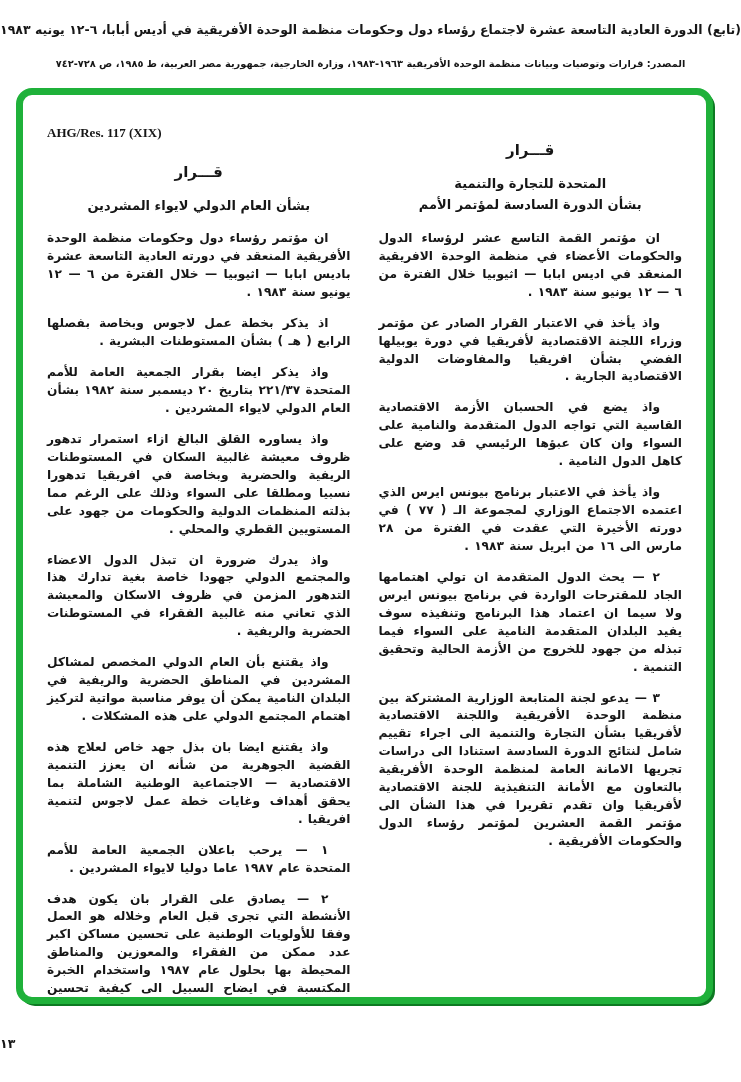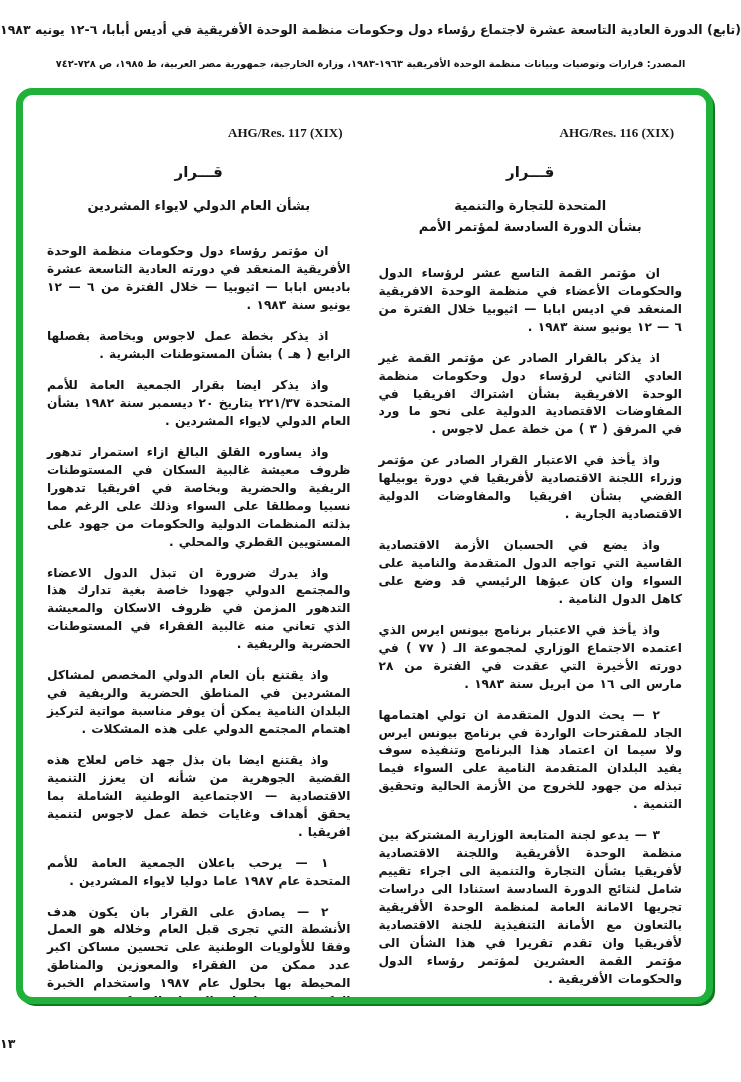--- a/index.html
+++ b/index.html
@@ -53,40 +53,40 @@
     padding: 24px 24px 10px 24px;
     height: 100%;
     box-sizing: border-box;
   }
   .resolution {
     flex: 1 1 0;
     min-width: 0;
   }
   .res-ref {
     direction: ltr;
-    text-align: right;
+    text-align: left;
     font-family: "Liberation Serif", "DejaVu Serif", serif;
     font-weight: 700;
     font-size: 13px;
     margin: 6px 0 0 0;
     padding-right: 8px;
   }
   .res-heading {
     text-align: center;
     font-weight: 700;
     font-size: 15px;
     margin: 22px 0 14px 0;
   }
   .res-title div {
     text-align: center;
     font-weight: 700;
     font-size: 13px;
     line-height: 1.65;
   }
-  .res-body { margin-top: 27px; }
+  .res-body { margin-top: 14px; }
   .res-body p {
     direction: rtl;
     text-align: justify;
     text-justify: inter-word;
     font-size: 12.2px;
     font-weight: 700;
     line-height: 1.47;
     text-indent: 22px;
     margin: 0 0 13px 0;
     word-spacing: 1px;
@@ -108,29 +108,27 @@
 
   <div class="top-header">
     <div class="line1">(تابع) الدورة العادية التاسعة عشرة لاجتماع رؤساء دول وحكومات منظمة الوحدة الأفريقية في أديس أبابا، ٦-١٢ يونيه ١٩٨٣</div>
     <div class="line2">المصدر: قرارات وتوصيات وبيانات منظمة الوحدة الأفريقية ١٩٦٣-١٩٨٣، وزارة الخارجية، جمهورية مصر العربية، ط ١٩٨٥، ص ٧٢٨-٧٤٢</div>
   </div>
 
   <div class="doc-frame" style="border-color: rgb(31, 177, 58);">
     <div class="columns">
 
       <div class="resolution">
-        <div class="res-ref">AHG/Res. 116 (XIX)</div>
         <div class="res-heading">قـــرار</div>
         <div class="res-title">
             <div>المتحدة للتجارة والتنمية</div>
             <div>بشأن الدورة السادسة لمؤتمر الأمم</div>
           </div>
         <div class="res-body">
             <p>ان مؤتمر القمة التاسع عشر لرؤساء الدول والحكومات الأعضاء في منظمة الوحدة الافريقية المنعقد في اديس ابابا — اثيوبيا خلال الفترة من ٦ — ١٢ يونيو سنة ١٩٨٣ .</p>
-            <p>اذ يذكر بالقرار الصادر عن مؤتمر القمة غير العادي الثاني لرؤساء دول وحكومات منظمة الوحدة الافريقية بشأن اشتراك افريقيا في المفاوضات الاقتصادية الدولية على نحو ما ورد في المرفق ( ٣ ) من خطة عمل لاجوس .</p>
             <p>واذ يأخذ في الاعتبار القرار الصادر عن مؤتمر وزراء اللجنة الاقتصادية لأفريقيا في دورة يوبيلها الفضي بشأن افريقيا والمفاوضات الدولية الاقتصادية الجارية .</p>
             <p>واذ يضع في الحسبان الأزمة الاقتصادية القاسية التي تواجه الدول المتقدمة والنامية على السواء وان كان عبؤها الرئيسي قد وضع على كاهل الدول النامية .</p>
             <p>واذ يأخذ في الاعتبار برنامج بيونس ايرس الذي اعتمده الاجتماع الوزاري لمجموعة الـ ( ٧٧ ) في دورته الأخيرة التي عقدت في الفترة من ٢٨ مارس الى ١٦ من ابريل سنة ١٩٨٣ .</p>
             <p>٢ — يحث الدول المتقدمة ان تولي اهتمامها الجاد للمقترحات الواردة في برنامج بيونس ايرس ولا سيما ان اعتماد هذا البرنامج وتنفيذه سوف يفيد البلدان المتقدمة النامية على السواء فيما تبذله من جهود للخروج من الأزمة الحالية وتحقيق التنمية .</p>
             <p>٣ — يدعو لجنة المتابعة الوزارية المشتركة بين منظمة الوحدة الأفريقية واللجنة الاقتصادية لأفريقيا بشأن التجارة والتنمية الى اجراء تقييم شامل لنتائج الدورة السادسة استنادا الى دراسات تجريها الامانة العامة لمنظمة الوحدة الأفريقية بالتعاون مع الأمانة التنفيذية للجنة الاقتصادية لأفريقيا وان تقدم تقريرا في هذا الشأن الى مؤتمر القمة العشرين لمؤتمر رؤساء الدول والحكومات الأفريقية .</p>
           </div>
       </div>
 
       <div class="resolution">
         <div class="res-ref">AHG/Res. 117 (XIX)</div>

